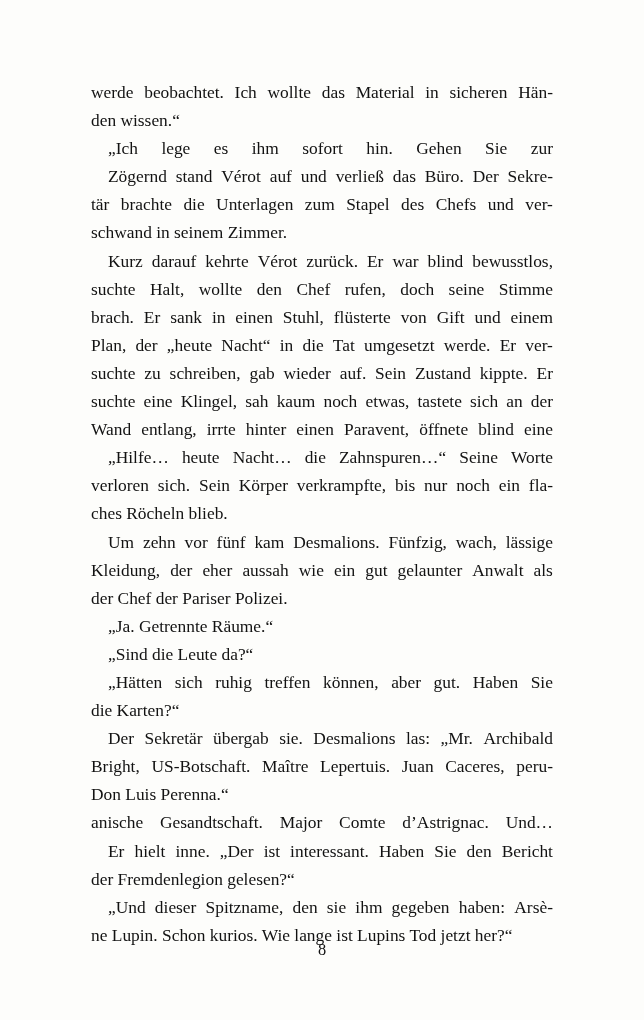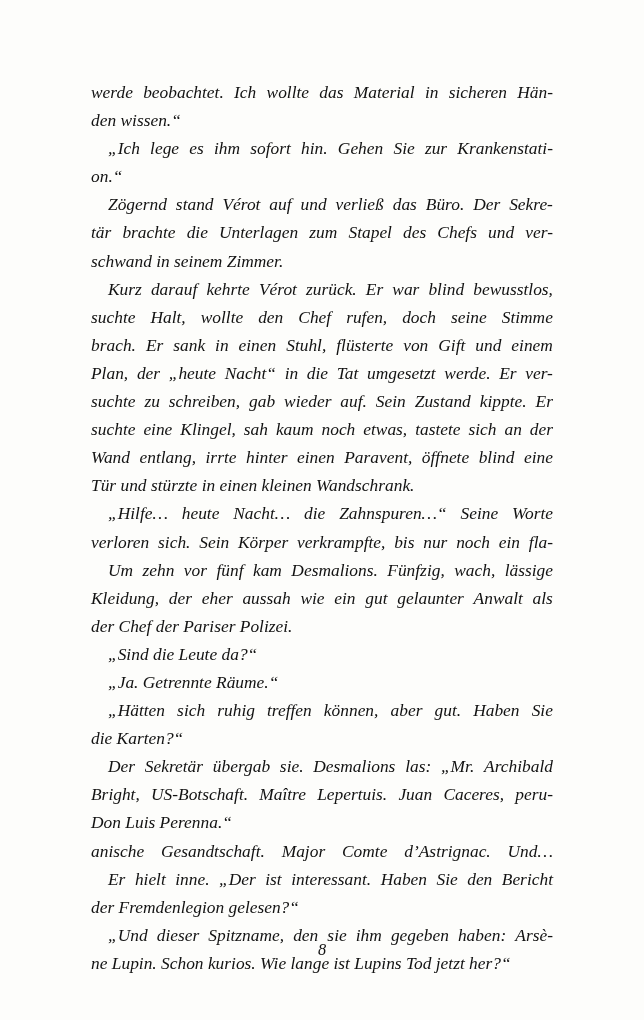--- a/index.html
+++ b/index.html
@@ -13,21 +13,20 @@
     font-family: "Liberation Serif", "DejaVu Serif", serif;
     color: #121212;
     overflow: hidden;
   }
   .page {
     position: relative;
     width: 600px;
     height: 1020px;
     background: #fdfdfb;
     box-sizing: border-box;
-    font-style: italic;
   }
   .textblock {
     position: absolute;
     left: 91px;
     top: 78px;
     width: 462px;
   }
   
   p.para {
     margin: 0;
@@ -98,23 +97,21 @@
         <span class="line j indent">
           <span>„Ich</span>
           <span>lege</span>
           <span>es</span>
           <span>ihm</span>
           <span>sofort</span>
           <span>hin.</span>
           <span>Gehen</span>
           <span>Sie</span>
           <span>zur</span>
-          <span>Krankenstati-</span>
-        </span>
-        <span class="line">on.“</span>
+        </span>
       </p>
       <p class="para">
         <span class="line j indent">
           <span>Zögernd</span>
           <span>stand</span>
           <span>Vérot</span>
           <span>auf</span>
           <span>und</span>
           <span>verließ</span>
           <span>das</span>
@@ -214,21 +211,20 @@
           <span>Wand</span>
           <span>entlang,</span>
           <span>irrte</span>
           <span>hinter</span>
           <span>einen</span>
           <span>Paravent,</span>
           <span>öffnete</span>
           <span>blind</span>
           <span>eine</span>
         </span>
-        <span class="line">Tür und stürzte in einen kleinen Wandschrank.</span>
       </p>
       <p class="para">
         <span class="line j indent">
           <span>„Hilfe…</span>
           <span>heute</span>
           <span>Nacht…</span>
           <span>die</span>
           <span>Zahnspuren…“</span>
           <span>Seine</span>
           <span>Worte</span>
@@ -238,20 +234,21 @@
           <span>sich.</span>
           <span>Sein</span>
           <span>Körper</span>
           <span>verkrampfte,</span>
           <span>bis</span>
           <span>nur</span>
           <span>noch</span>
           <span>ein</span>
           <span>fla-</span>
         </span>
+        <span class="line">ches Röcheln blieb.</span>
       </p>
       <p class="para">
         <span class="line j indent">
           <span>Um</span>
           <span>zehn</span>
           <span>vor</span>
           <span>fünf</span>
           <span>kam</span>
           <span>Desmalions.</span>
           <span>Fünfzig,</span>
@@ -266,24 +263,24 @@
           <span>wie</span>
           <span>ein</span>
           <span>gut</span>
           <span>gelaunter</span>
           <span>Anwalt</span>
           <span>als</span>
         </span>
         <span class="line">der Chef der Pariser Polizei.</span>
       </p>
       <p class="para">
+        <span class="line indent">„Ja. Getrennte Räume.“</span>
+      </p>
+      <p class="para">
         <span class="line indent">„Sind die Leute da?“</span>
-      </p>
-      <p class="para">
-        <span class="line indent">„Ja. Getrennte Räume.“</span>
       </p>
       <p class="para">
         <span class="line j indent">
           <span>„Hätten</span>
           <span>sich</span>
           <span>ruhig</span>
           <span>treffen</span>
           <span>können,</span>
           <span>aber</span>
           <span>gut.</span>

